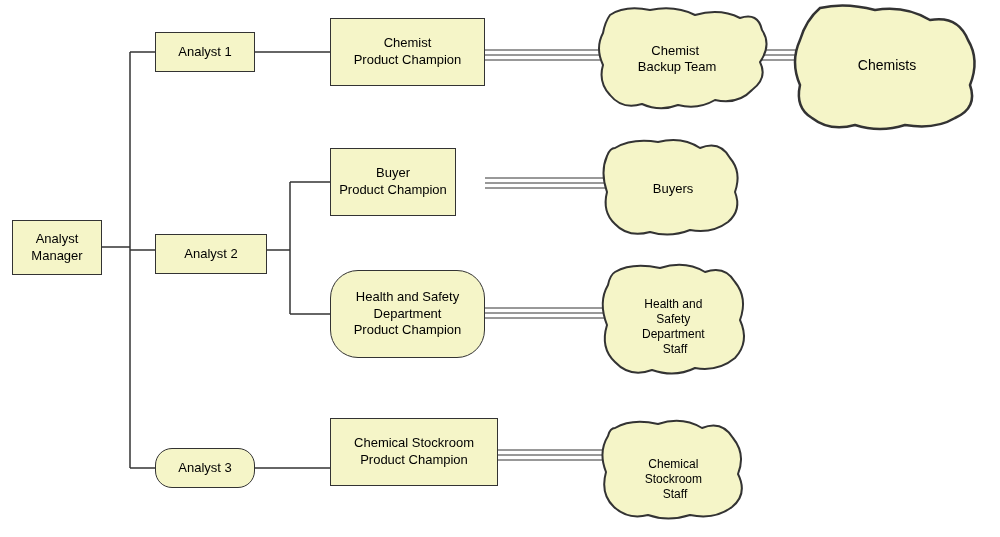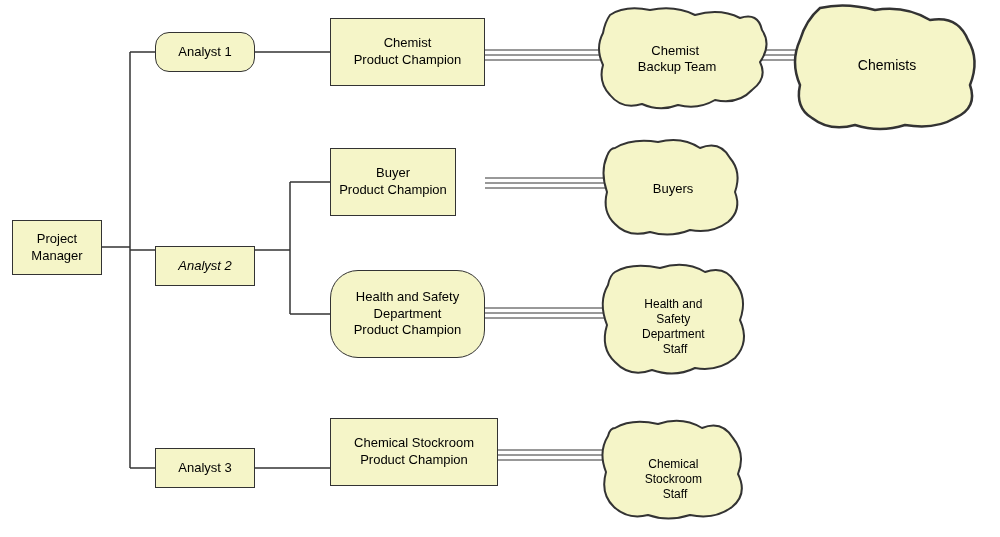--- a/index.html
+++ b/index.html
@@ -91,28 +91,28 @@
 
     <line x1="485" y1="308" x2="608" y2="308" class="triple"></line>
     <line x1="485" y1="313" x2="608" y2="313" class="triple"></line>
     <line x1="485" y1="318" x2="608" y2="318" class="triple"></line>
 
     <line x1="485" y1="450" x2="608" y2="450" class="triple"></line>
     <line x1="485" y1="455" x2="608" y2="455" class="triple"></line>
     <line x1="485" y1="460" x2="608" y2="460" class="triple"></line>
   </svg>
 
-  <div class="node-box" style="left:12px; top:220px; width:90px; height:55px; white-space: pre-line;">Project
+  <div class="node-box" style="left:12px; top:220px; width:90px; height:55px; white-space: pre-line;">Analyst
 Manager</div>
 
-  <div class="node-box" style="left:155px; top:32px; width:100px; height:40px;border-radius:14px;">Analyst 1</div>
+  <div class="node-box" style="left:155px; top:32px; width:100px; height:40px;">Analyst 1</div>
 
-  <div class="node-box" style="left:155px; top:246px; width:100px; height:40px;font-style:italic;">Analyst 2</div>
+  <div class="node-box" style="left:155px; top:234px; width:112px; height:40px;">Analyst 2</div>
 
-  <div class="node-box" style="left:155px; top:448px; width:100px; height:40px;">Analyst 3</div>
+  <div class="node-box" style="left:155px; top:448px; width:100px; height:40px;border-radius:17px;">Analyst 3</div>
 
   <div class="node-box" style="left:330px; top:18px; width:155px; height:68px; white-space: pre-line;">Chemist
 Product Champion</div>
 
   <div class="node-box" style="left:330px; top:148px; width:126px; height:68px; white-space: pre-line;">Buyer
 Product Champion</div>
 
   <div class="node-box" style="left:330px; top:270px; width:155px; height:88px; white-space: pre-line; border-radius: 28px;">Health and Safety
 Department
 Product Champion</div>

